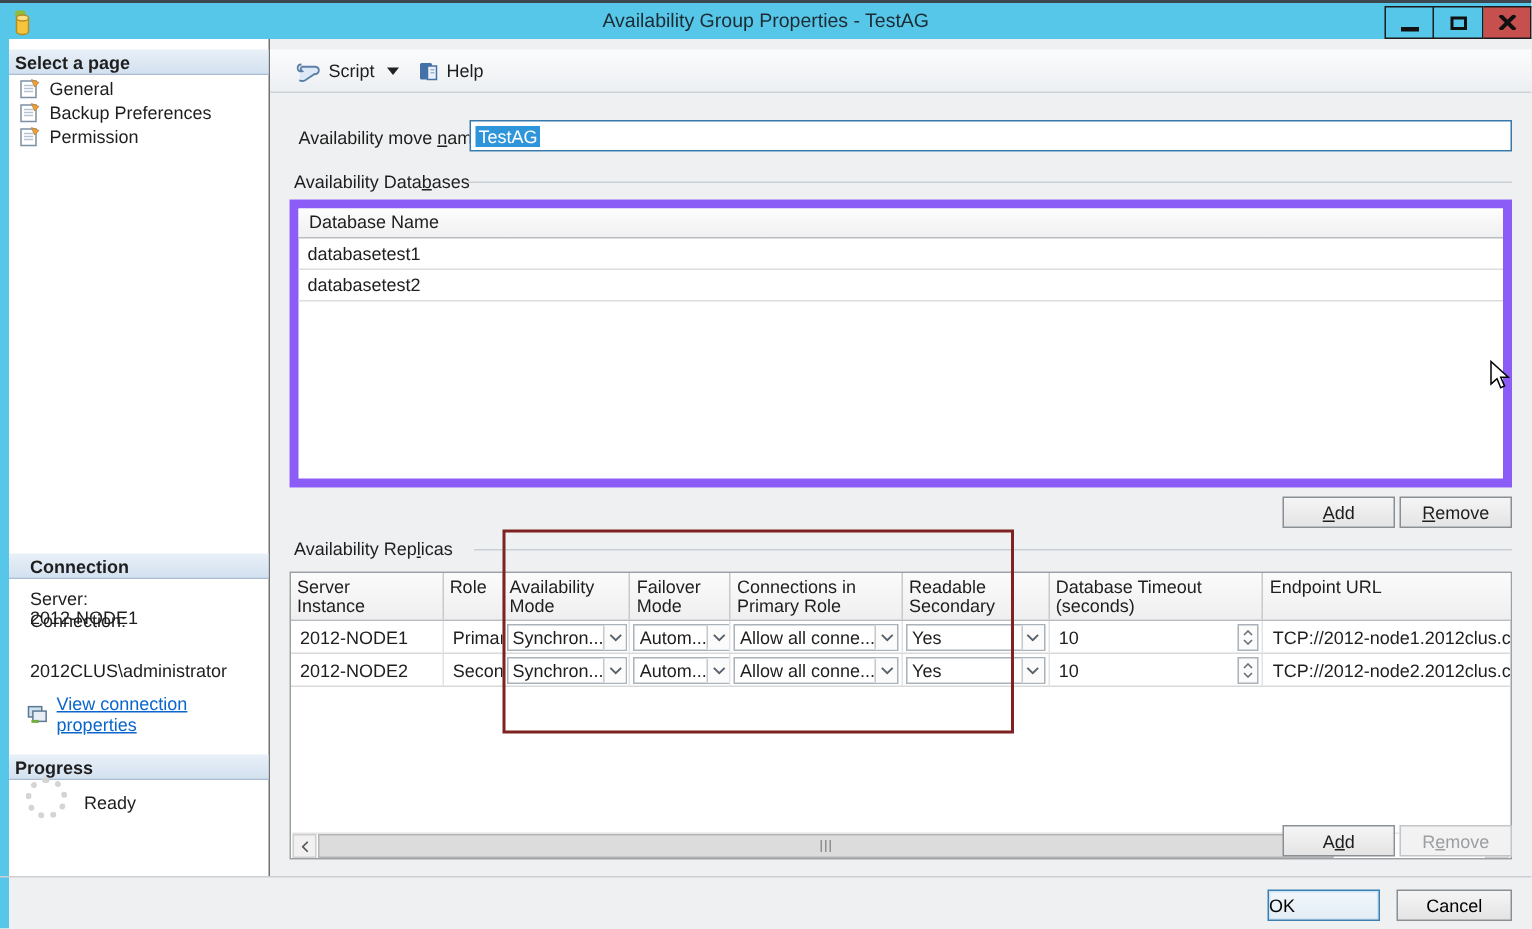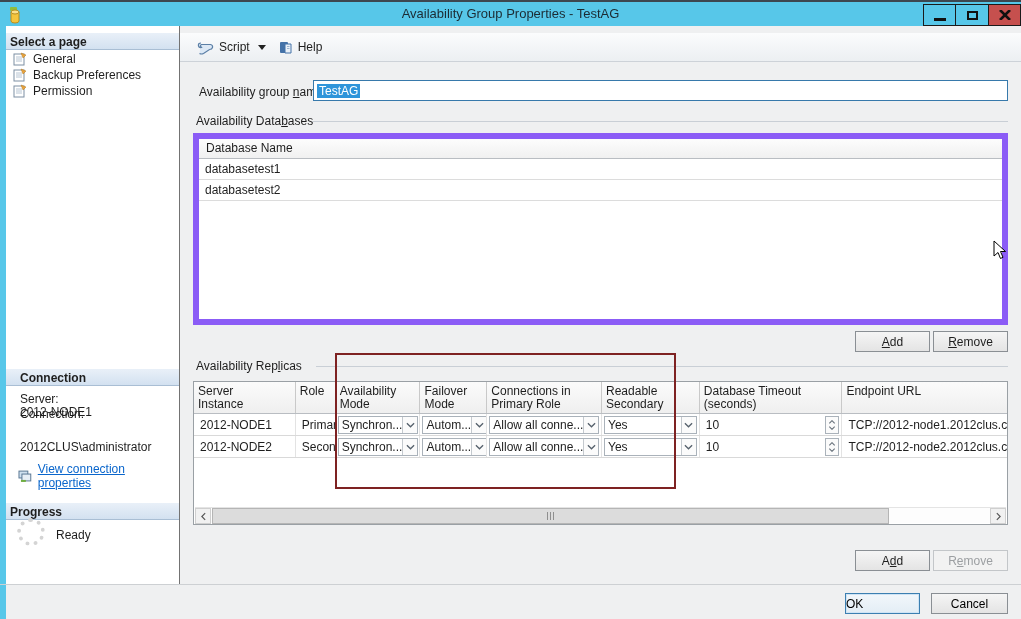--- a/index.html
+++ b/index.html
@@ -75,21 +75,21 @@
   .b-rep-add { left:675px; top:524px; }
   .b-rep-rem { left:753px; top:524px; color:#9c9fa2; border-color:#c3c6c9;
     background:#f2f2f2; }
   .b-ok { left:845px; top:593px; position:absolute; height:21px; width:75px;
     background:linear-gradient(#f2f7fb,#e3edf5); border:1px solid #3c7fb1;
     box-shadow:inset 0 0 0 1px #cfe4f5; font-size:12px; text-align:left; cursor:default; }
   .b-cancel { left:931px; top:593px; position:absolute; height:21px; width:77px;
     background:linear-gradient(#f5f5f5,#e4e4e4); border:1px solid #8a8f94;
     font-size:12px; text-align:center; cursor:default; }
   
-  .rep-grid { position:absolute; left:13px; top:355px; width:815px; height:144px;
+  .rep-grid { position:absolute; left:13px; top:355px; width:815px; height:192px;
     background:#fff; border:1px solid #9aa0a5; }
   .rh-row { display:flex; height:32px; background:linear-gradient(#fbfbfb,#efefef);
     border-bottom:1px solid #b9bdc2; }
   .rh-cell { padding:3px 4px; border-right:1px solid #c9c9c9; line-height:13px; overflow:hidden; }
   .rh-cell span { display:block; white-space:nowrap; }
   .r-row { display:flex; height:22px; border-bottom:1px solid #d9d9d9; }
   .r-cell { border-right:1px solid #e3e3e3; display:flex; align-items:center; overflow:hidden; }
   .c0 { width:102px; } .c1 { width:40px; } .c2 { width:85px; } .c3 { width:67px; }
   .c4 { width:115px; } .c5 { width:98px; } .c6 { width:143px; } .c7 { width:165px; border-right:none; }
   .cell-text { padding-left:6px; white-space:nowrap; }
@@ -211,21 +211,21 @@
       <svg width="15" height="15" viewBox="0 0 15 15">
         <rect x="2" y="2" width="8" height="11" rx="1" fill="#4472a8"></rect>
         <path d="M7 4 h6 v9 h-6 z" fill="#e9f0f8" stroke="#4472a8"></path>
         <line x1="9" y1="6.5" x2="11.5" y2="6.5" stroke="#9db4cf"></line>
           <line x1="9" y1="8.5" x2="11.5" y2="8.5" stroke="#9db4cf"></line>
       </svg>
       <span>Help</span>
     </div>
   </div>
 
-  <span class="fld-label"><span>Availability group </span><span class="mn">n</span><span>ame:</span></span>
+  <span class="fld-label"><span>Availability move </span><span class="mn">n</span><span>ame:</span></span>
 
   <div class="text-input">
     <span class="selected">TestAG</span>
   </div>
 
   <span class="grp-label gl-db"><span>Availability Data</span><span class="mn">b</span><span>ases</span></span>
   <div class="etch etch-db"></div>
 
   <div class="db-grid">
     <div class="db-head">Database Name</div>

